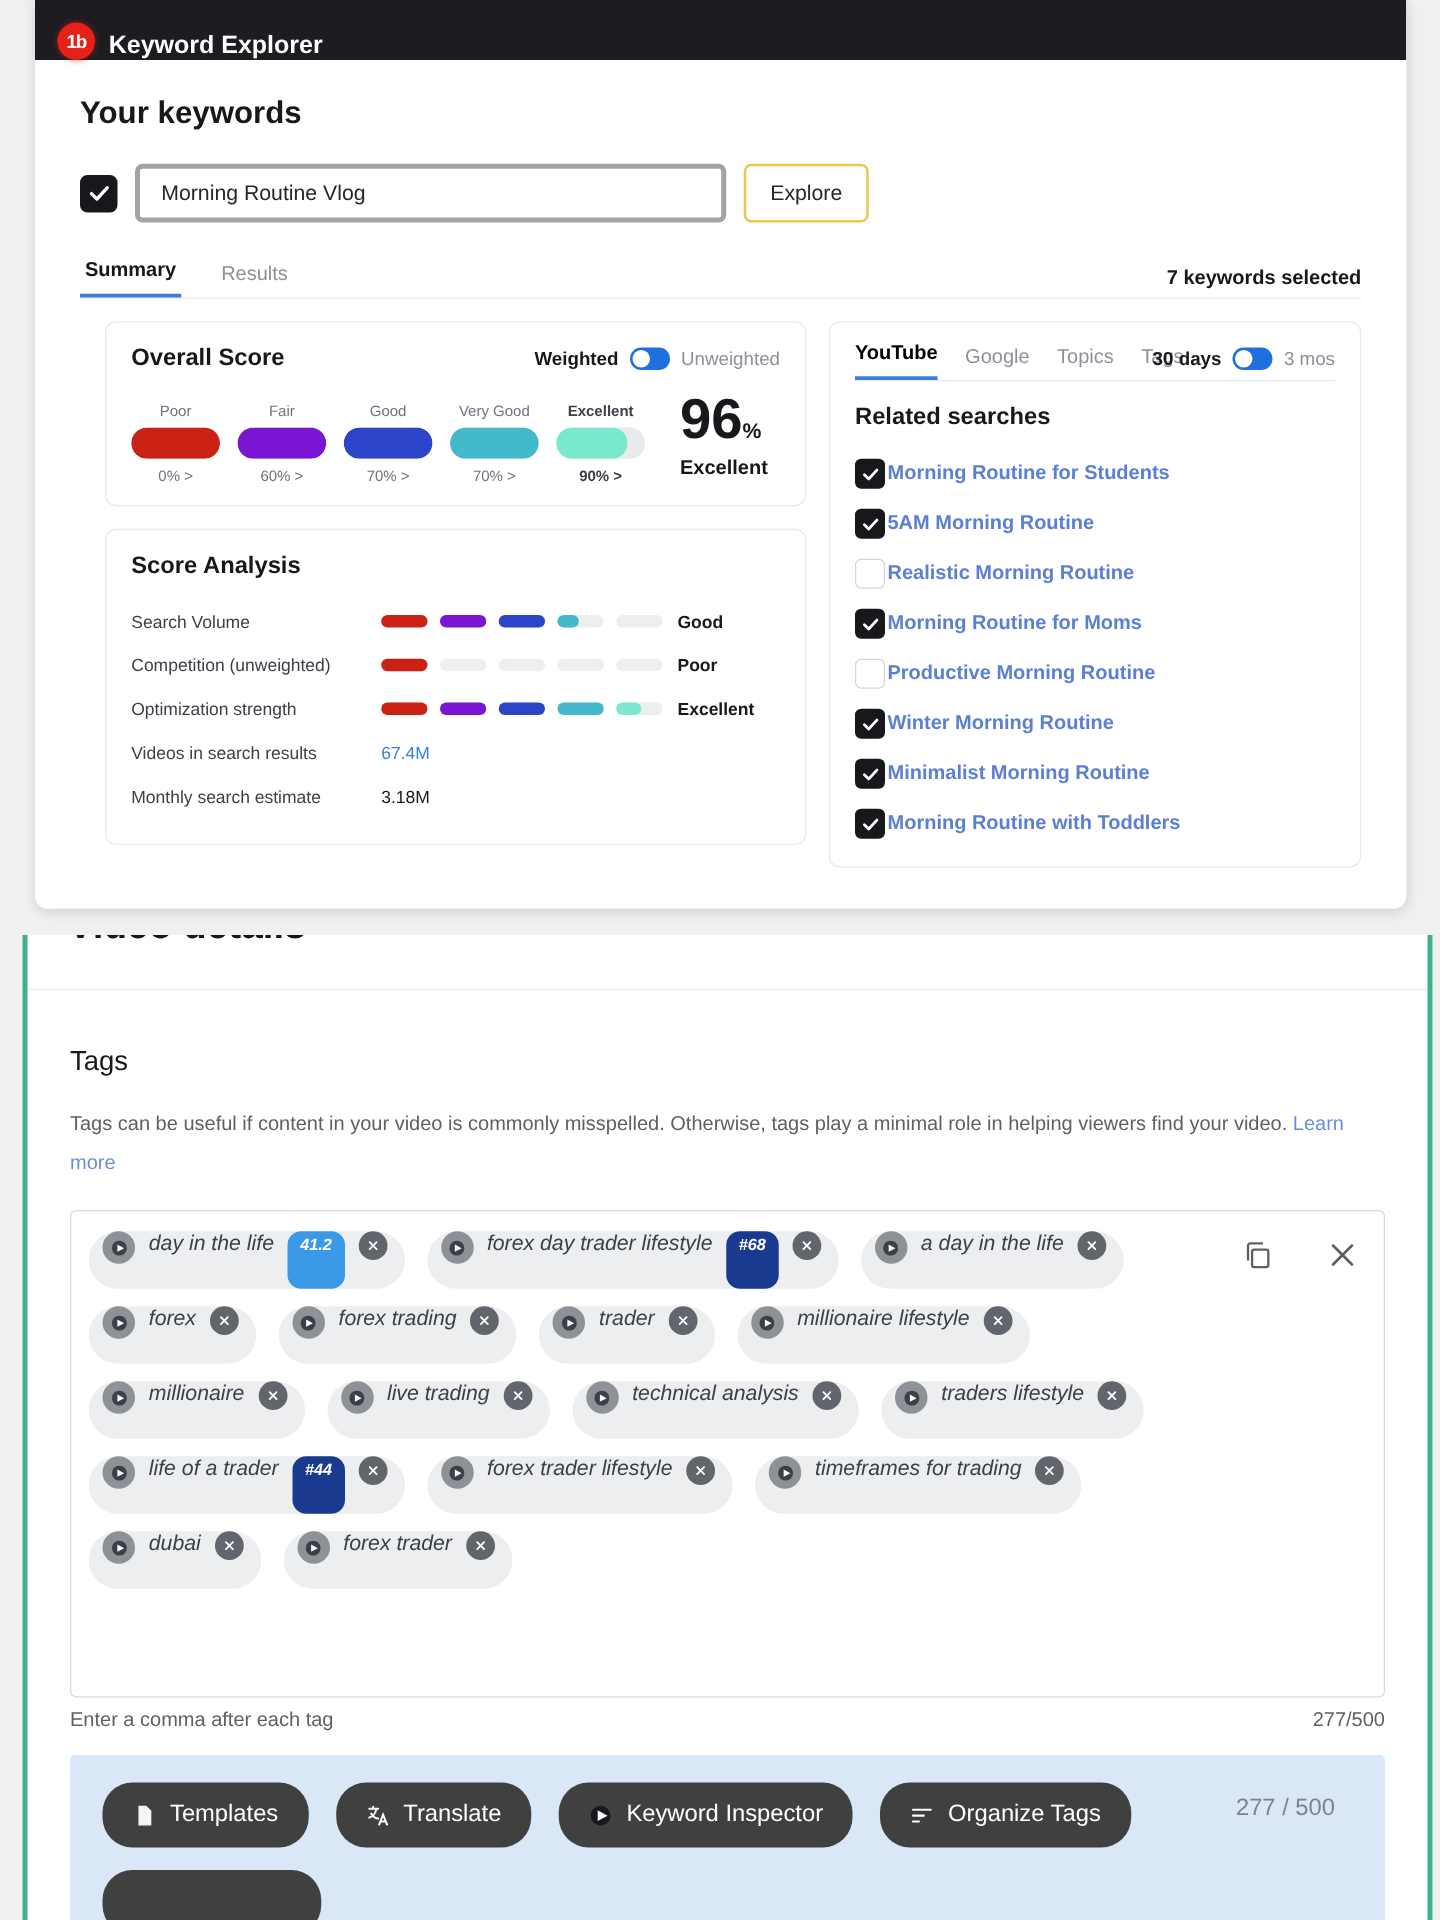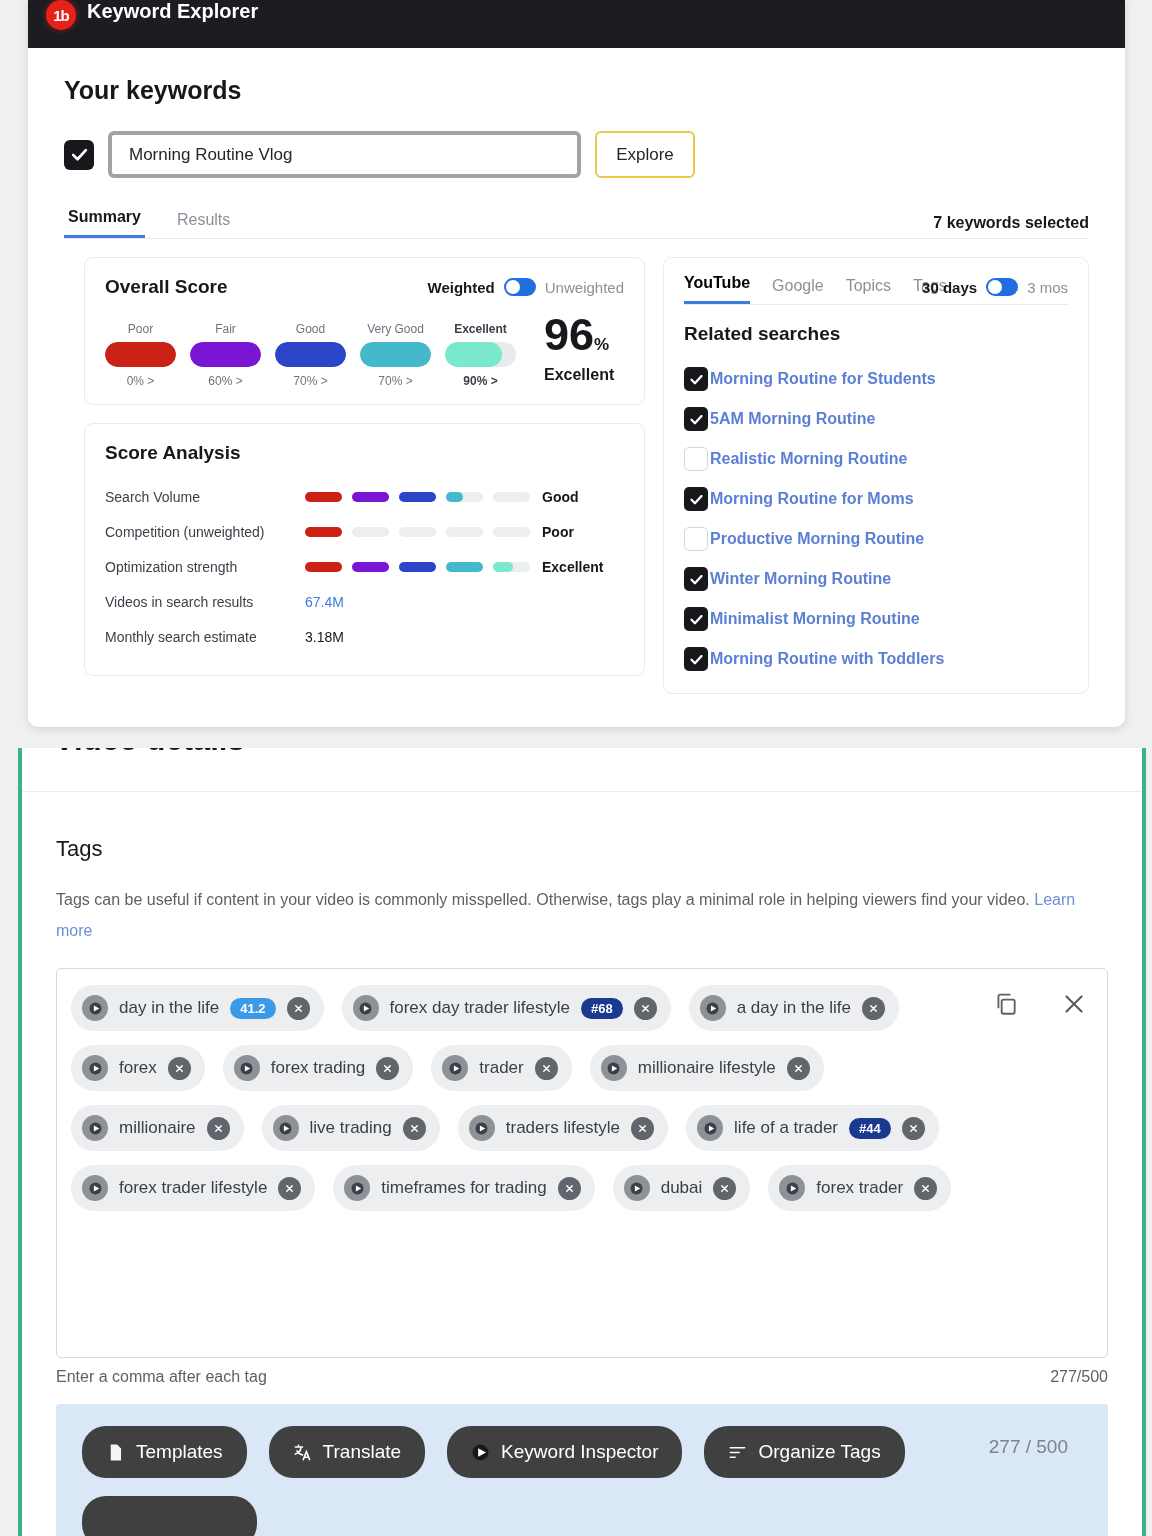--- a/index.html
+++ b/index.html
@@ -13,21 +13,21 @@
   
   .ke-panel {
     position: absolute; left: 28px; top: 0; width: 1097px; height: 727px;
     background: #ffffff;
     border-radius: 0 0 10px 10px;
     box-shadow: 0 2px 10px rgba(0,0,0,.13);
     overflow: hidden;
   }
   .ke-header {
     height: 48px; background: #1b1d21;
-    display: flex; align-items: flex-start; padding-left: 18px; gap: 11px;
+    display: flex; align-items: flex-end; padding-left: 18px; gap: 11px;
   }
   .tb-logo {
     width: 30px; height: 30px; border-radius: 50%;
     background: #e62117;
     display: flex; align-items: center; justify-content: center;
     color: #fff; font-weight: bold; font-size: 15px;
     letter-spacing: -1px;
     box-shadow: 0 0 6px rgba(230,33,23,.55);
   }
   .ke-title { color: #fff; font-size: 20px; font-weight: bold; }
@@ -164,23 +164,23 @@
 
   .tags-box {
     margin-top: 22px; border: 1px solid #d7dadd; border-radius: 5px;
     padding: 16px 14px 18px 14px; position: relative; min-height: 390px;
   }
   .tags-actions { position: absolute; right: 20px; top: 22px; display: flex; gap: 42px; }
   .ta-icon { cursor: pointer; color: #606060; }
 
   .tag-rows { display: flex; flex-wrap: wrap; gap: 14px 18px; max-width: 900px; }
   .tag {
-    display: inline-flex; align-items: center; gap: 11px;
+    display: inline-flex; gap: 11px;
     background: #eceef0; border-radius: 23px; height: 46px;
-    padding: 0 14px 0 11px; cursor: pointer;
+    padding: 0 14px 0 11px; cursor: pointer; font-style: italic;
   }
   .tag-play {
     width: 26px; height: 26px; border-radius: 50%; background: #8e9297;
     display: flex; align-items: center; justify-content: center; flex: 0 0 auto;
   }
   .tag-play svg { width: 13px; height: 13px; }
   .tag-text { font-size: 17px; color: #3a3f48; white-space: nowrap; }
   .tag-badge {
     font-size: 13px; font-weight: bold; color: #fff; border-radius: 11px;
     padding: 3px 10px; white-space: nowrap;
@@ -619,20 +619,34 @@
               </svg>
             </span>
           </div>
           <div class="tag">
             <span class="tag-play">
               <svg viewBox="0 0 24 24">
                 <circle cx="12" cy="12" r="11" fill="#3a3f48"></circle>
                 <polygon points="9,6.5 19,12 9,17.5" fill="#fff"></polygon>
               </svg>
             </span>
+            <span class="tag-text">technical analysis</span>
+            <span class="tag-x">
+              <svg viewBox="0 0 24 24" fill="none" stroke="#fff" stroke-width="3.2" stroke-linecap="round">
+                <path d="M6 6l12 12M18 6L6 18"></path>
+              </svg>
+            </span>
+          </div>
+          <div class="tag">
+            <span class="tag-play">
+              <svg viewBox="0 0 24 24">
+                <circle cx="12" cy="12" r="11" fill="#3a3f48"></circle>
+                <polygon points="9,6.5 19,12 9,17.5" fill="#fff"></polygon>
+              </svg>
+            </span>
             <span class="tag-text">traders lifestyle</span>
             <span class="tag-x">
               <svg viewBox="0 0 24 24" fill="none" stroke="#fff" stroke-width="3.2" stroke-linecap="round">
                 <path d="M6 6l12 12M18 6L6 18"></path>
               </svg>
             </span>
           </div>
           <div class="tag">
             <span class="tag-play">
               <svg viewBox="0 0 24 24">

